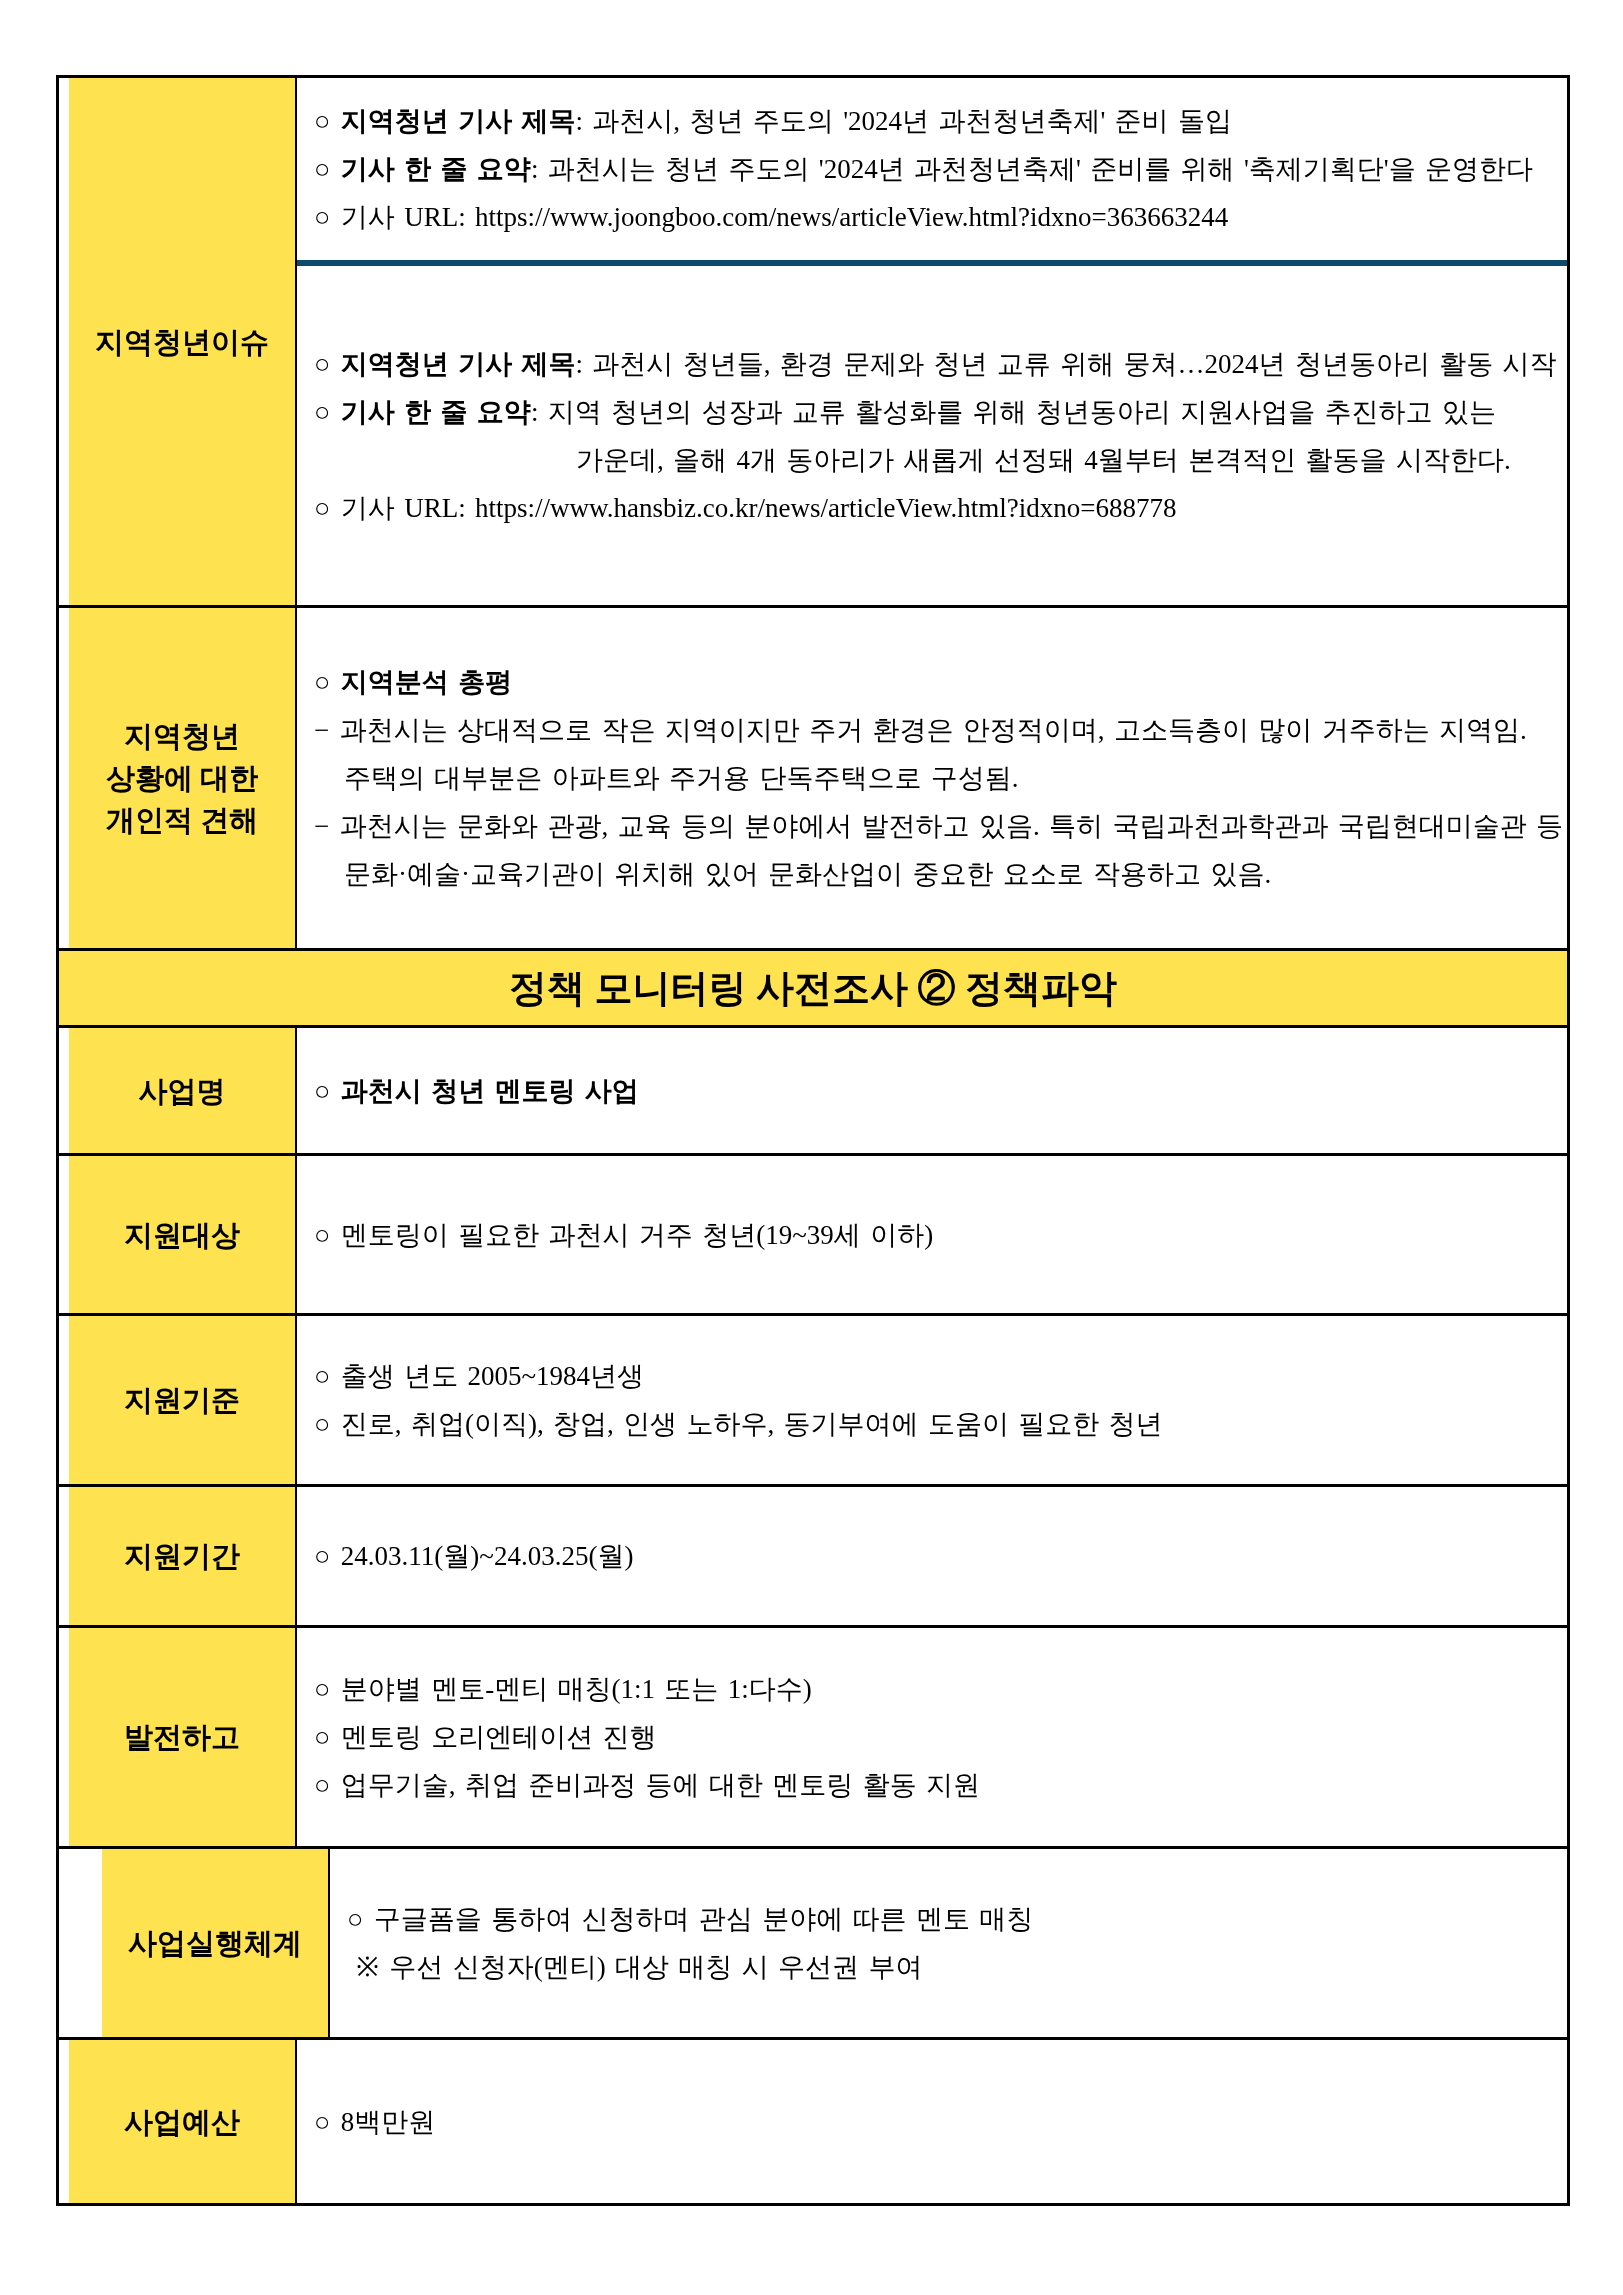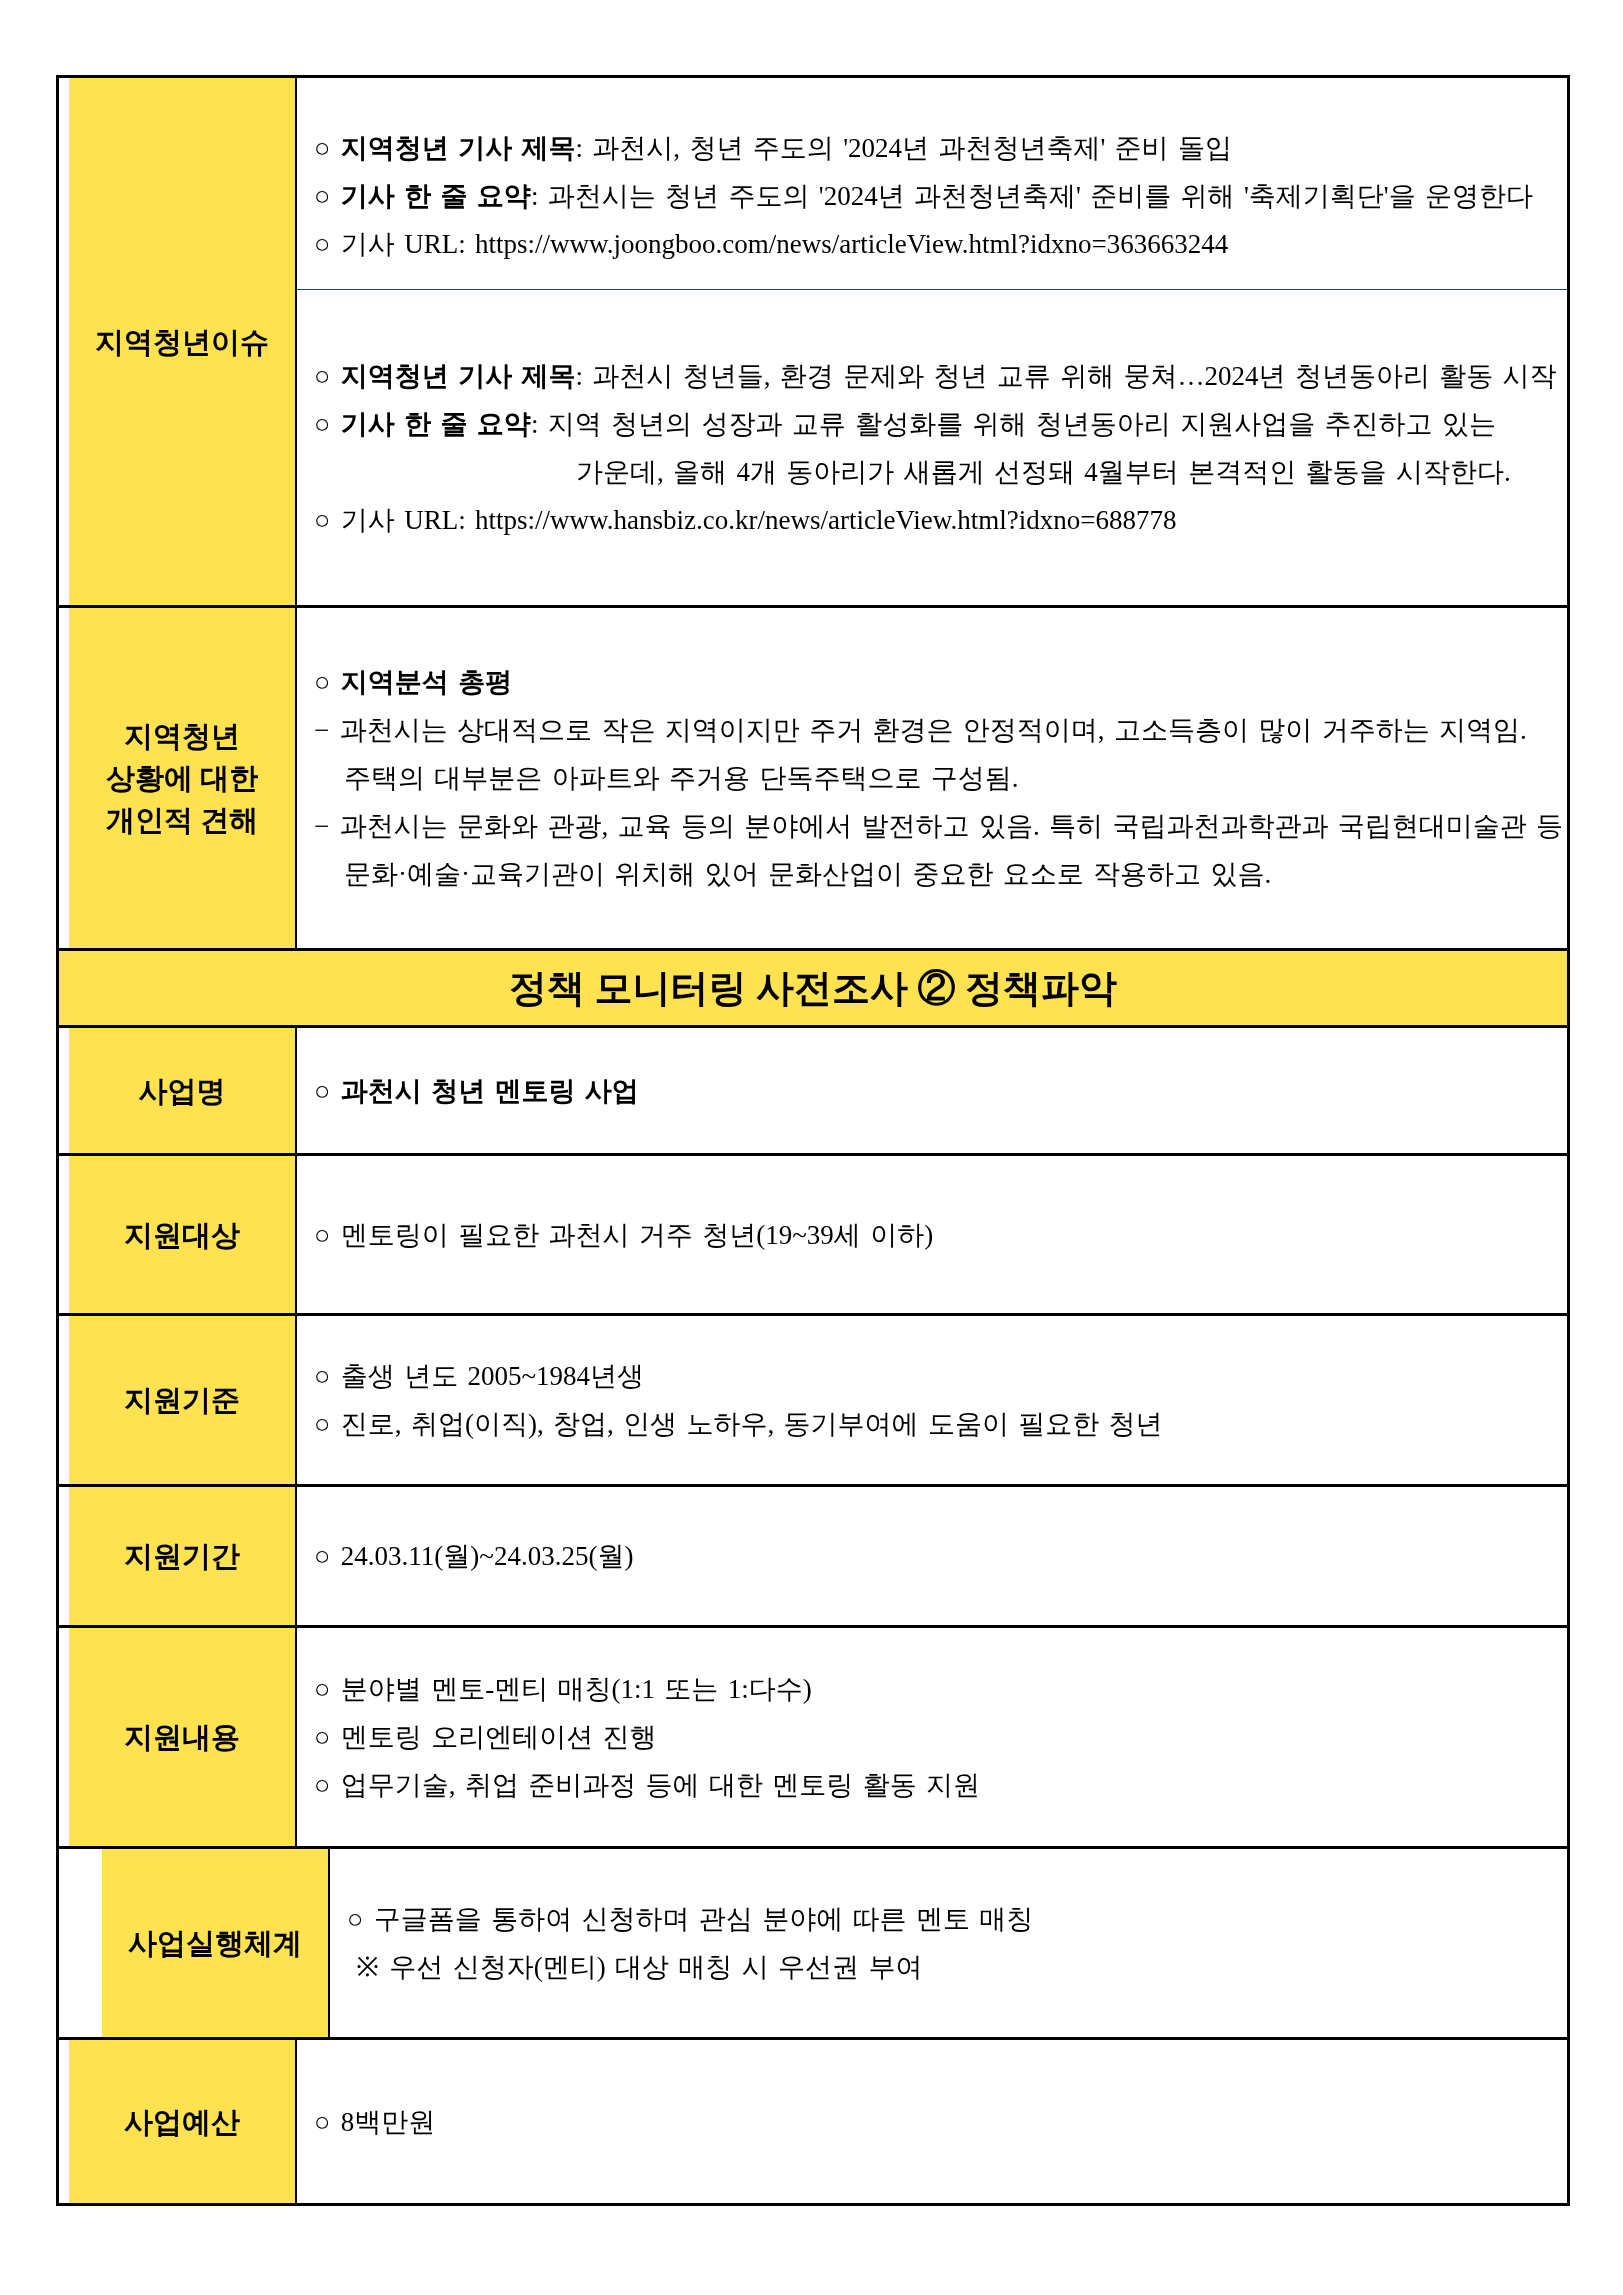--- a/index.html
+++ b/index.html
@@ -32,21 +32,21 @@
     flex:1;min-width:0;
     display:flex;flex-direction:column;justify-content:center;
     padding-left:17px;box-sizing:border-box;overflow:hidden;
     background:#ffffff;
   }
   .content-col{flex:1;min-width:0;display:flex;flex-direction:column;box-sizing:border-box;}
   .subcell{
     display:flex;flex-direction:column;justify-content:center;
     padding-left:17px;box-sizing:border-box;overflow:hidden;
   }
-  #subcell-article1{height:188px;border-bottom:1px solid #0c4a6e;margin-top:24px;}
+  #subcell-article1{height:188px;border-bottom:6px solid #0c4a6e;}
   #subcell-article2{flex:1;}
   .line{white-space:nowrap;line-height:48px;font-size:27px;word-spacing:2.6px;}
   .bt{margin-right:10.5px;}
   .bd{font-weight:bold;}
   .indent-lg{padding-left:262px;}
   .indent-sm{padding-left:30px;}
   .indent-xs{padding-left:9.2px;}
   .banner{
     height:77px;flex-shrink:0;
     background:#FEE24F;
@@ -139,21 +139,21 @@
       <div class="label-cell">
           <div>지원기간</div>
         </div>
       <div class="content-cell">
         <div class="line"><span class="bt">○</span><span>24.03.11(월)~24.03.25(월)</span></div>
       </div>
     </div>
 
     <div class="row" id="prow-4">
       <div class="label-cell">
-          <div>지원내용</div>
+          <div>발전하고</div>
         </div>
       <div class="content-cell">
         <div class="line"><span class="bt">○</span><span>분야별 멘토-멘티 매칭(1:1 또는 1:다수)</span></div>
         <div class="line"><span class="bt">○</span><span>멘토링 오리엔테이션 진행</span></div>
         <div class="line"><span class="bt">○</span><span>업무기술, 취업 준비과정 등에 대한 멘토링 활동 지원</span></div>
       </div>
     </div>
 
     <div class="row" id="prow-5">
       <div class="label-cell">

